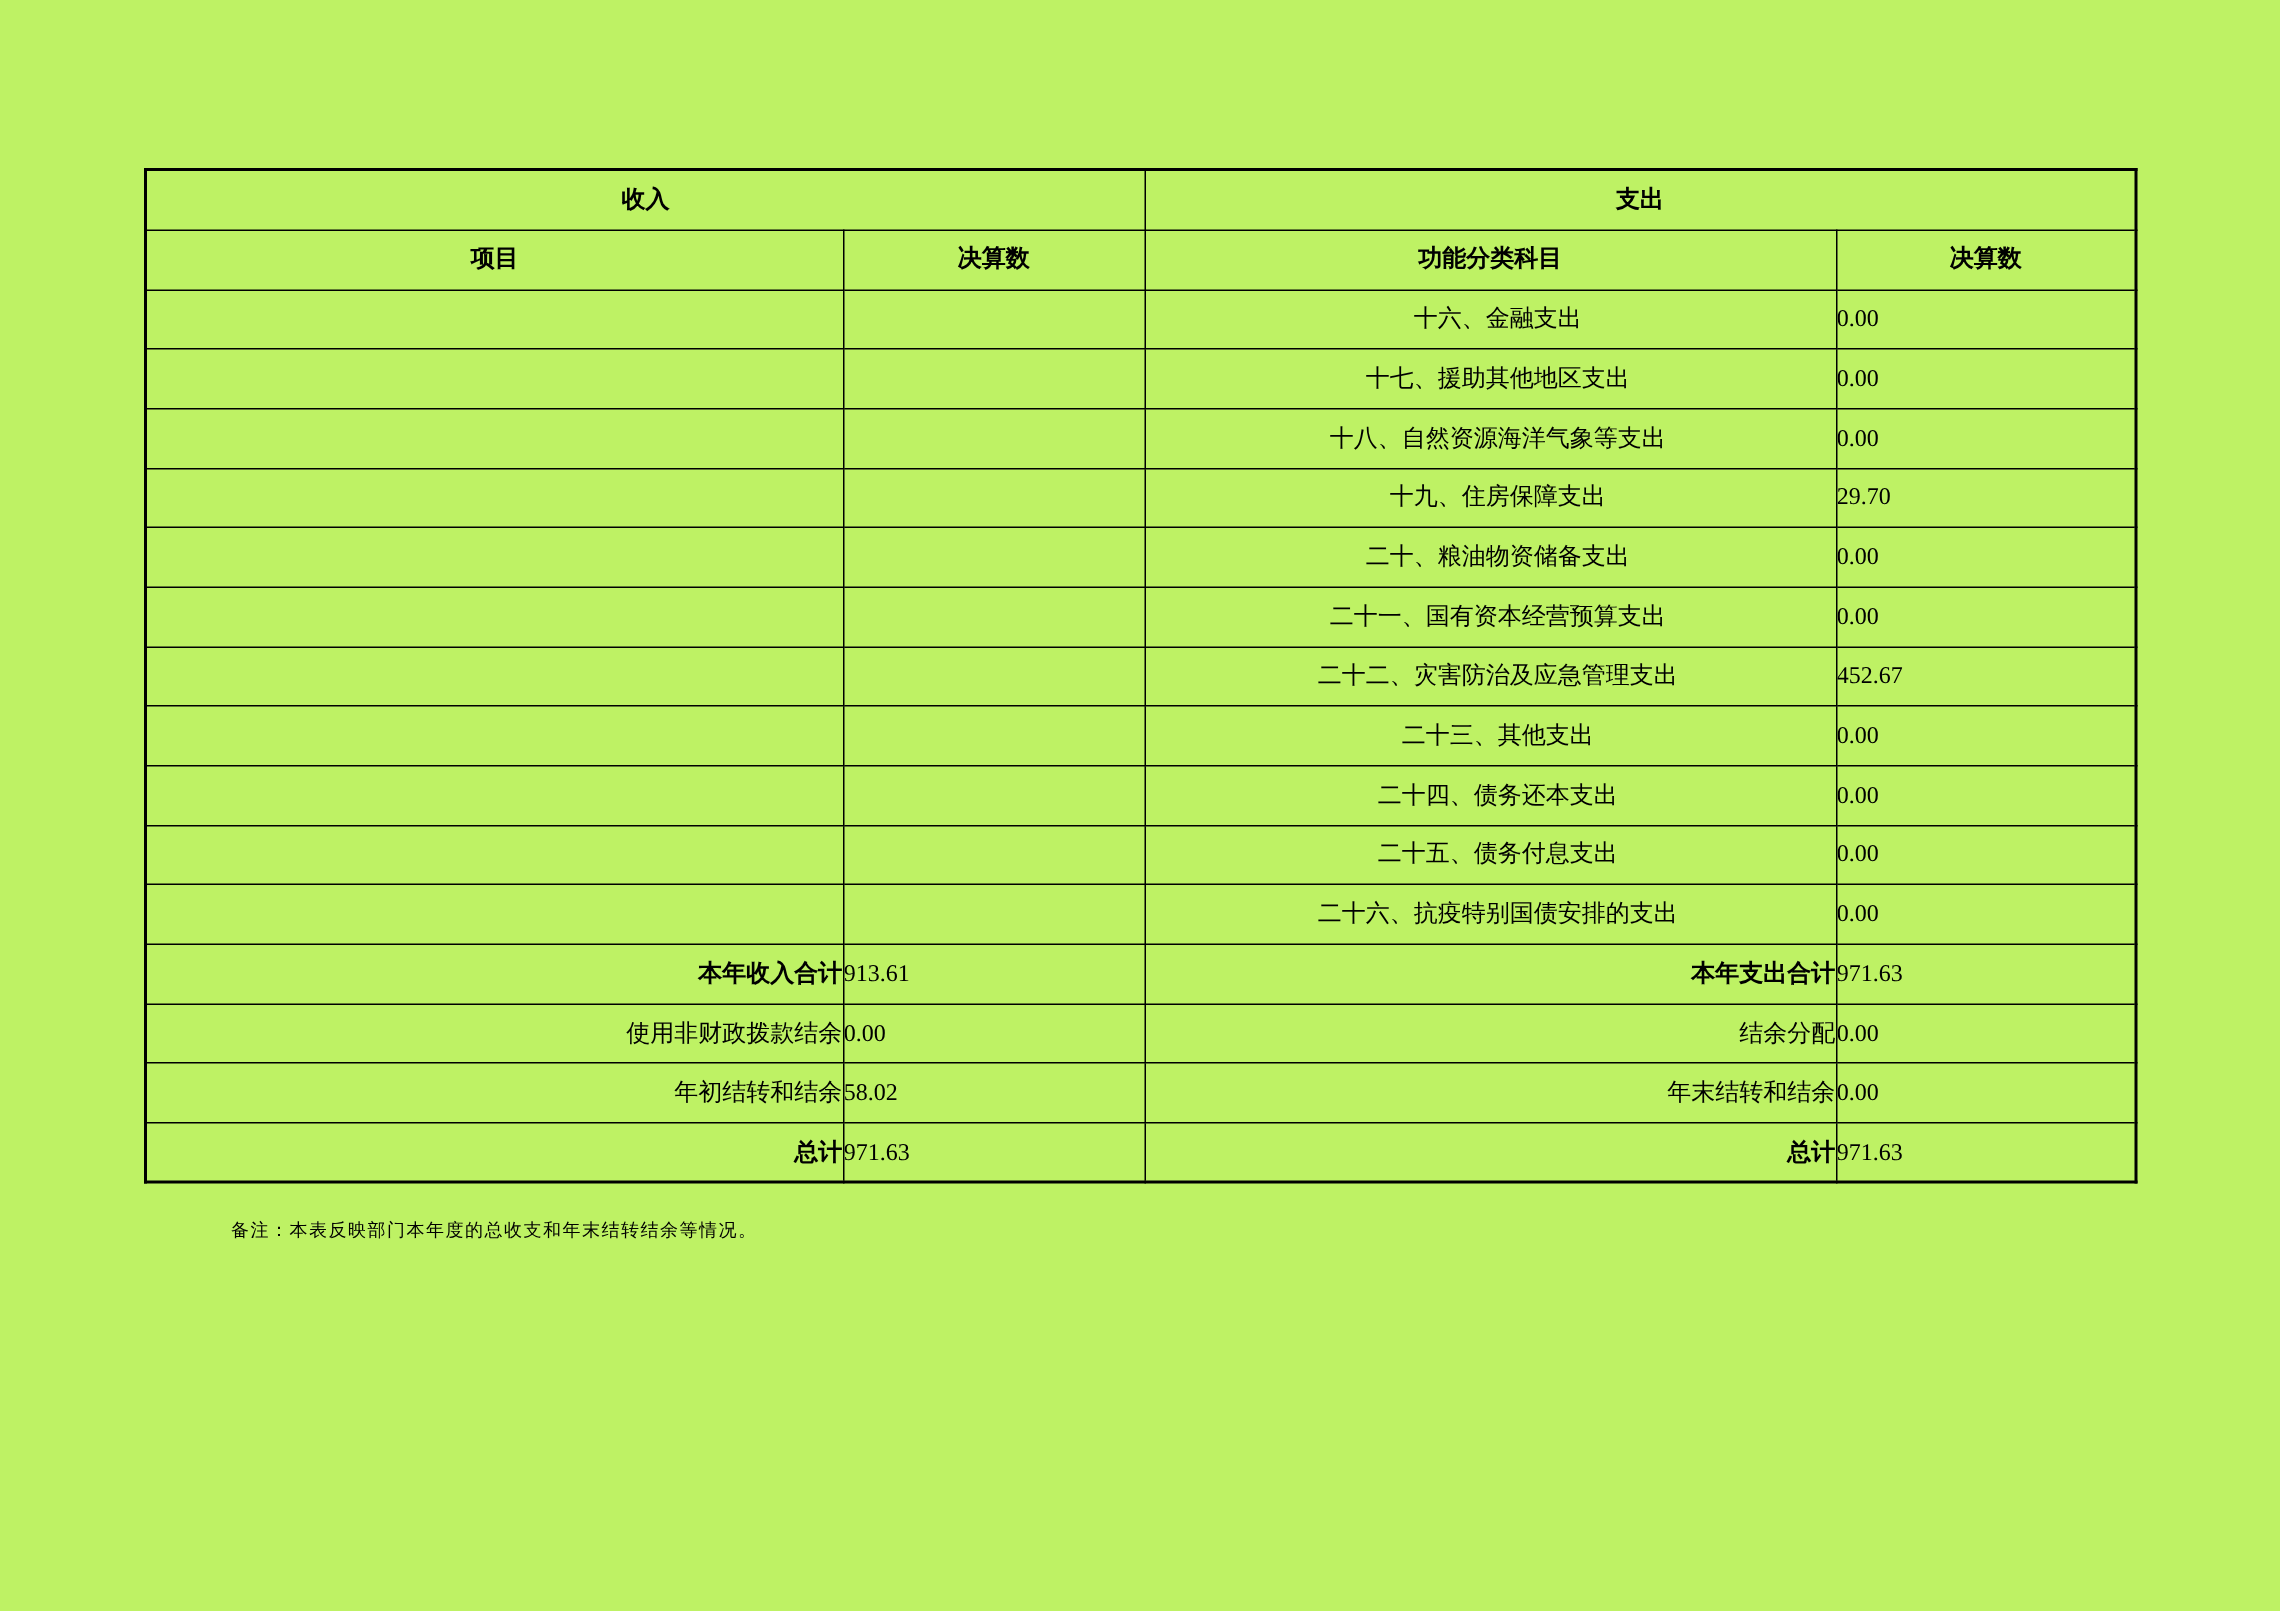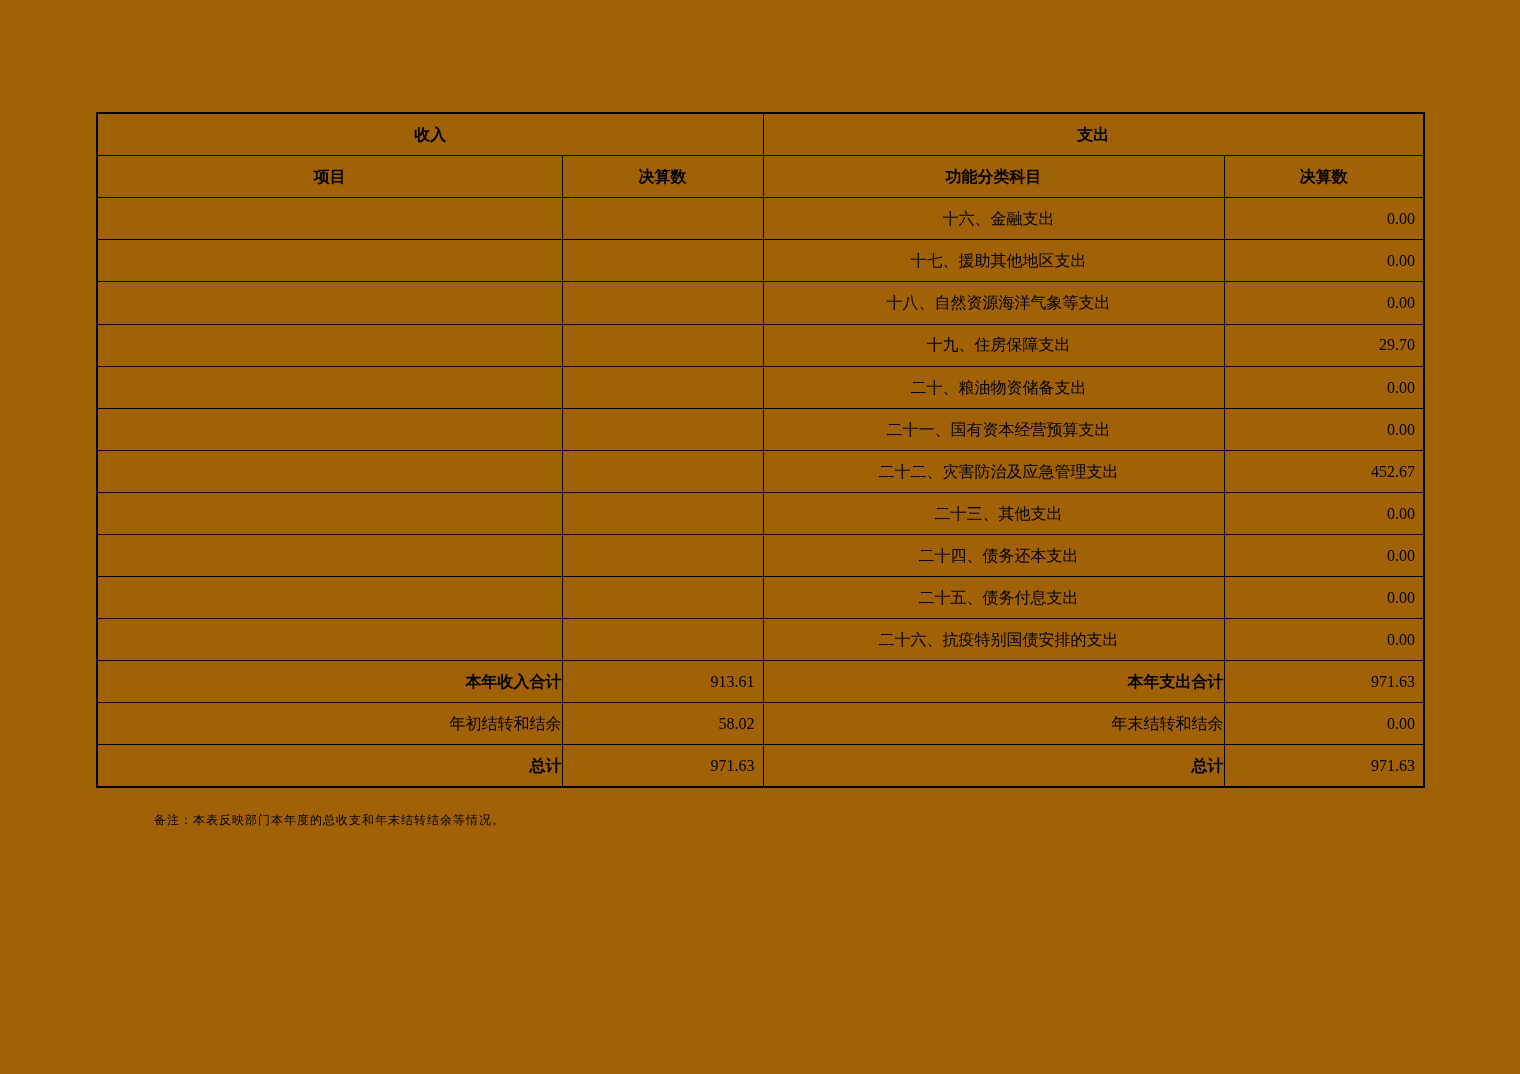--- a/index.html
+++ b/index.html
@@ -3,21 +3,21 @@
 <meta charset="utf-8">
 <style>
   * { margin: 0; padding: 0; box-sizing: border-box; }
   html, body {
     width: 1520px; height: 1074px;
     background: #ffffff;
     font-family: "Liberation Serif", "DejaVu Serif", serif;
     color: #000000;
     overflow: hidden;
   }
-  .page { position: relative; width: 1520px; height: 1074px; background: #a16207; }
+  .page { position: relative; width: 1520px; height: 1074px; background: #bef264; }
 
   table.report-table {
     position: absolute;
     left: 96px; top: 112px;
     width: 1327px; height: 676px;
     border-collapse: collapse;
     table-layout: fixed;
     border: 2.5px solid #000;
   }
   table.report-table td {
@@ -28,21 +28,21 @@
     overflow: hidden;
     white-space: nowrap;
   }
   tr { height: 39.7px; }
   tr.section-header-row { height: 40px; }
   tr.col-header-row { height: 40px; padding-left: 40px; }
 
   td.section-title { text-align: center; font-weight: bold; font-size: 18px; }
   td.col-header   { text-align: center; font-weight: bold; font-size: 17px; }
   td.item-cell    { text-align: center;  padding-left: 10px; }
-  td.amount-cell  { text-align: right; padding-right: 8px; font-size: 17px; }
+  td.amount-cell  { text-align: left; padding-right: 8px; font-size: 17px; }
   td.center-cell  { text-align: right; }
   td.bold-cell    { font-weight: bold; }
 
   .note {
     position: absolute;
     left: 154px; top: 812px;
     font-size: 12px;
     letter-spacing: 1px;
   }
 </style>
@@ -139,20 +139,26 @@
       <td class="amount-cell">0.00</td>
     </tr>
 
     <tr>
       <td class="center-cell bold-cell">本年收入合计</td>
       <td class="amount-cell">913.61</td>
       <td class="center-cell bold-cell">本年支出合计</td>
       <td class="amount-cell">971.63</td>
     </tr>
     <tr>
+      <td class="center-cell">使用非财政拨款结余</td>
+      <td class="amount-cell">0.00</td>
+      <td class="center-cell">结余分配</td>
+      <td class="amount-cell">0.00</td>
+    </tr>
+    <tr>
       <td class="center-cell">年初结转和结余</td>
       <td class="amount-cell">58.02</td>
       <td class="center-cell">年末结转和结余</td>
       <td class="amount-cell">0.00</td>
     </tr>
     <tr>
       <td class="center-cell bold-cell">总计</td>
       <td class="amount-cell">971.63</td>
       <td class="center-cell bold-cell">总计</td>
       <td class="amount-cell">971.63</td>

